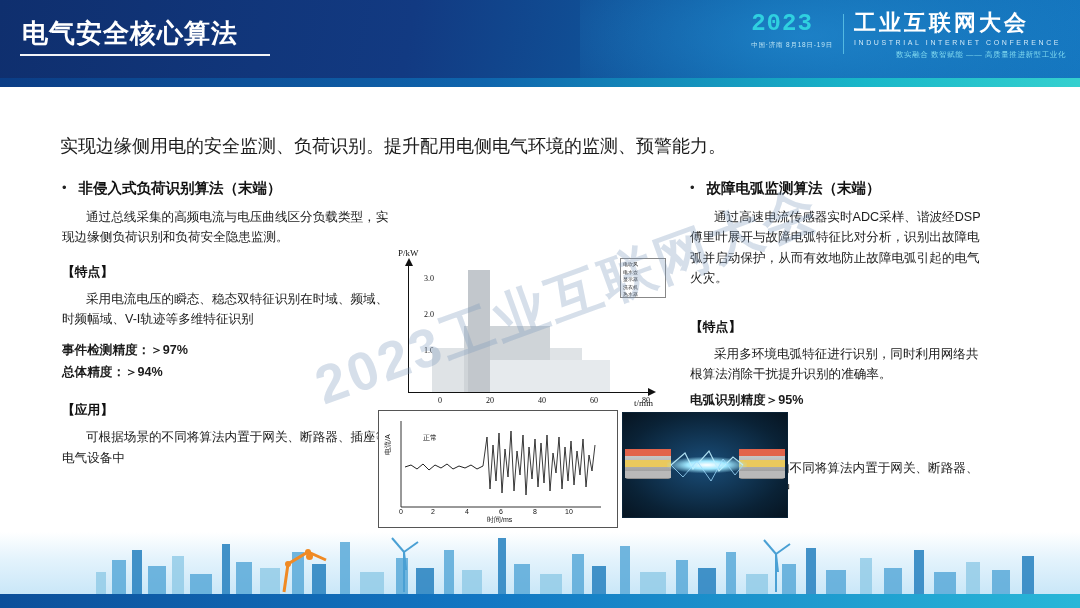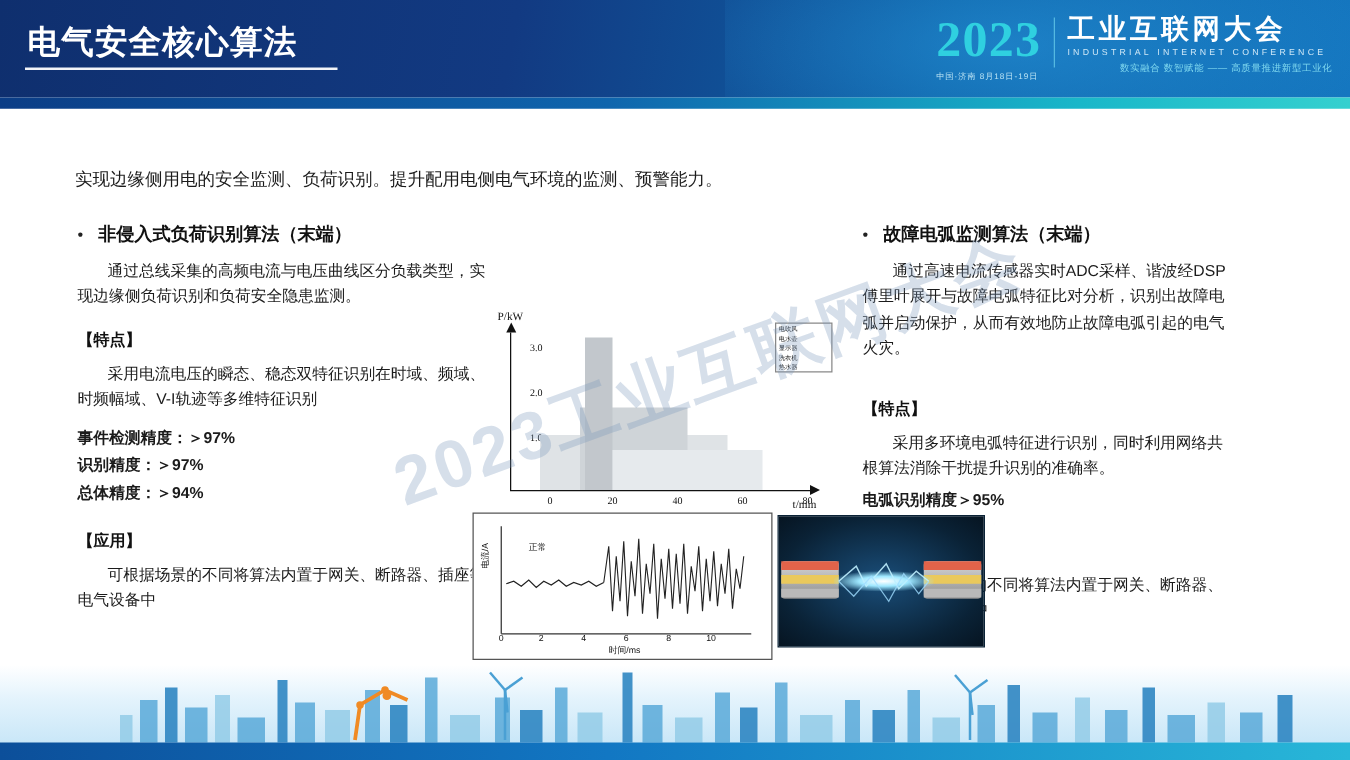--- a/index.html
+++ b/index.html
@@ -30,43 +30,43 @@
     position:absolute; left:20px; top:54px; width:250px; height:2px; background:#ffffff; opacity:.95; z-index:4;
   }
   .header-strip{
     position:absolute; left:0; top:78px; width:1080px; height:9px;
     background:linear-gradient(90deg,#0b3d86 0%,#0f65ad 45%,#19b7c9 80%,#35d0cf 100%);
   }
 
   
   .logo{ position:absolute; right:14px; top:12px; z-index:5; display:flex; align-items:flex-start; }
   .logo-year{
-    font-family:Liberation Serif, serif;
-    font-size:40px; font-weight:bold; color:#2fd0e0; letter-spacing:1px; line-height:1;
+    font-family:Liberation Mono, monospace;
+    font-size:24px; font-weight:bold; color:#2fd0e0; letter-spacing:1px; line-height:1;
   }
   .logo-sub1{
     font-size:6.5px; color:#bfe6f5; letter-spacing:.8px; margin-top:5px; white-space:nowrap;
   }
   .logo-divider{
     width:1px; height:40px; background:#63c8e8; margin:2px 10px 0 10px; opacity:.8;
   }
   .logo-cn{
     font-size:22px; font-weight:bold; color:#ffffff; letter-spacing:3px; line-height:1;
   }
   .logo-en{
     font-size:7px; color:#cfe8f7; letter-spacing:2.6px; margin-top:5px; white-space:nowrap;
   }
   .logo-tag{
     font-size:7.5px; color:#7fd8ef; letter-spacing:.6px; margin-top:4px; white-space:nowrap;padding-left:42px;
   }
 
   
   .intro{
     position:absolute; left:60px; top:133px; width:900px;
-    font-size:14px; color:#1b1b1b; line-height:1.5;
+    font-size:18px; color:#1b1b1b; line-height:1.5;
   }
 
   .col-left{ position:absolute; left:62px; top:178px; width:330px; }
   .col-right{ position:absolute; left:690px; top:178px; width:300px; }
 
   .bullet-head{ display:flex; align-items:flex-start; }
   .bullet-dot{ font-size:13px; line-height:20px; margin-right:12px; color:#222; }
   .bullet-title{ font-size:14.5px; font-weight:bold; color:#111; line-height:1.45; }
 
   .para{ font-size:12.6px; color:#1b1b1b; line-height:1.62; margin-top:8px; }
@@ -171,21 +171,20 @@
   <div class="bullet-head">
     <span class="bullet-dot">•</span>
     <span class="bullet-title">非侵入式负荷识别算法（末端）</span>
   </div>
   <div class="para indent">通过总线采集的高频电流与电压曲线区分负载类型，实现边缘侧负荷识别和负荷安全隐患监测。</div>
 
   <div class="sec-label">【特点】</div>
   <div class="para indent">采用电流电压的瞬态、稳态双特征识别在时域、频域、时频幅域、V-I轨迹等多维特征识别</div>
 
   <div class="para bold-line" style="margin-top:10px;">事件检测精度：＞97%</div>
-  <div class="para bold-line" style="margin-top:2px;">识别精度：＞97%</div>
   <div class="para bold-line" style="margin-top:2px;">总体精度：＞94%</div>
 
   <div class="sec-label" style="margin-top:20px;">【应用】</div>
   <div class="para indent">可根据场景的不同将算法内置于网关、断路器、插座等电气设备中</div>
 </div>
 
 <div class="col-right">
   <div class="bullet-head">
     <span class="bullet-dot">•</span>
     <span class="bullet-title">故障电弧监测算法（末端）</span>

